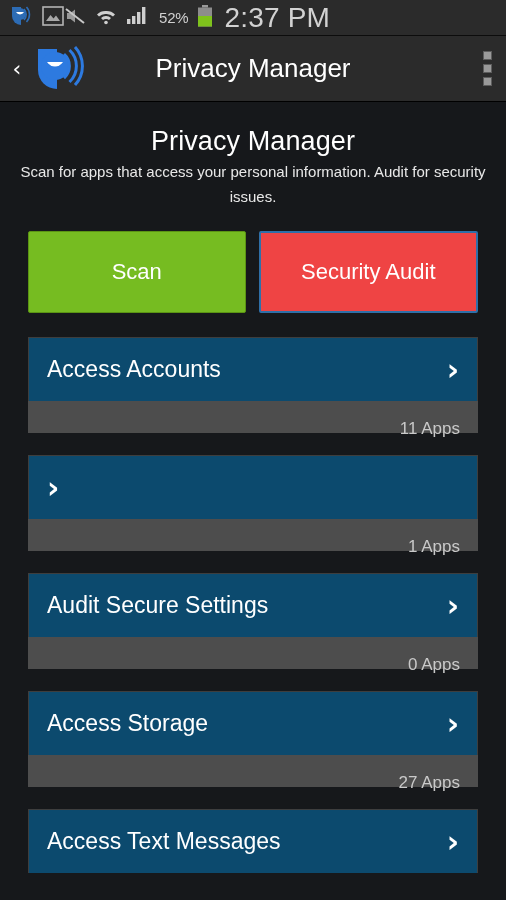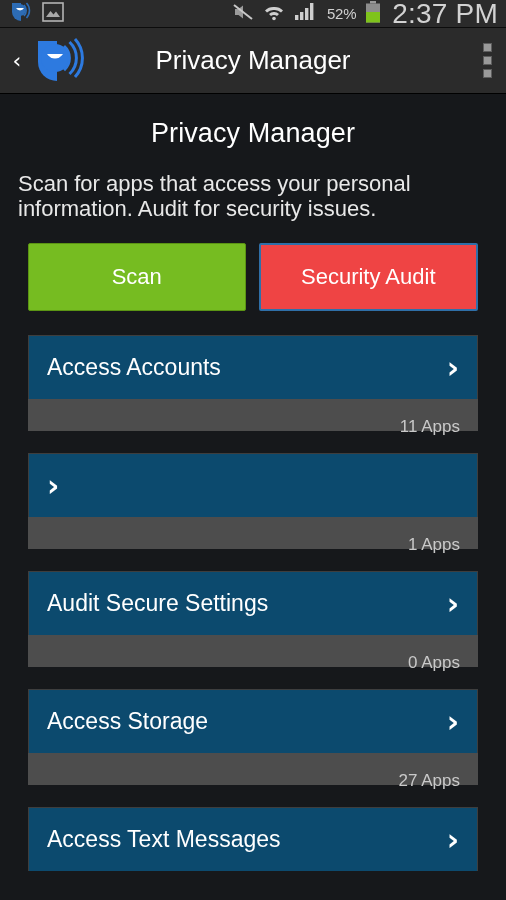--- a/index.html
+++ b/index.html
@@ -6,22 +6,22 @@
   html, body {
     width:506px; height:900px;
     background:#16181b;
     font-family:"Liberation Sans", sans-serif;
     overflow:hidden;
   }
   #screen { position:relative; width:506px; height:900px; background:#16181b; }
 
   
   .statusbar{
-    height:28px; background:#2b2b2b;
-    display:flex; align-items:center; justify-content:space-between;
+    height:36px; background:#2b2b2b;
+    display:flex; align-items:center; justify-content:flex-start;
     padding:0 8px 0 10px;
     border-bottom:1px solid #0c0c0c;
   }
   .sb-left{ display:flex; align-items:center; gap:8px; }
   .sb-right{ display:flex; align-items:center; gap:9px; }
   .sb-time{ color:#d2d2d2; font-size:28px; letter-spacing:.2px; margin-left:2px; }
   .sb-pct{ color:#d0d0d0; font-size:15px; letter-spacing:-.2px; }
 
   
   .actionbar{
@@ -49,28 +49,28 @@
     border:1px solid #5d5d5d;
   }
 
   
   .content{ padding:0 0 0 0; }
   .page-title{
     text-align:center; color:#ffffff; font-size:27px;
     margin-top:24px; letter-spacing:.1px;
   }
   .page-sub{
-    text-align:left; color:#e8e8e8; font-size:22px;
-    line-height:25px; margin-top:22px; padding:0 18px;
+    text-align:center; color:#e8e8e8; font-size:15px;
+    line-height:25px; margin-top:2px; padding:0 18px;
   }
 
   
   .btn-row{ display:flex; gap:13px; padding:0 28px; margin-top:22px; }
   .btn{
-    flex:1; height:68px; display:flex; align-items:center; justify-content:center;
+    flex:1; height:82px; display:flex; align-items:center; justify-content:center;
     color:#ffffff; font-size:22px; cursor:pointer;
     border-radius:2px;
   }
   .btn-scan{ background:#76bc21; border:1px solid #5b9414; }
   .btn-audit{ background:#ef4444; border:2px solid #2f6fa8; }
 
   
   .cards{ margin-top:24px; padding:0 28px; }
   .card{ margin-bottom:22px; }
   .card-top{

